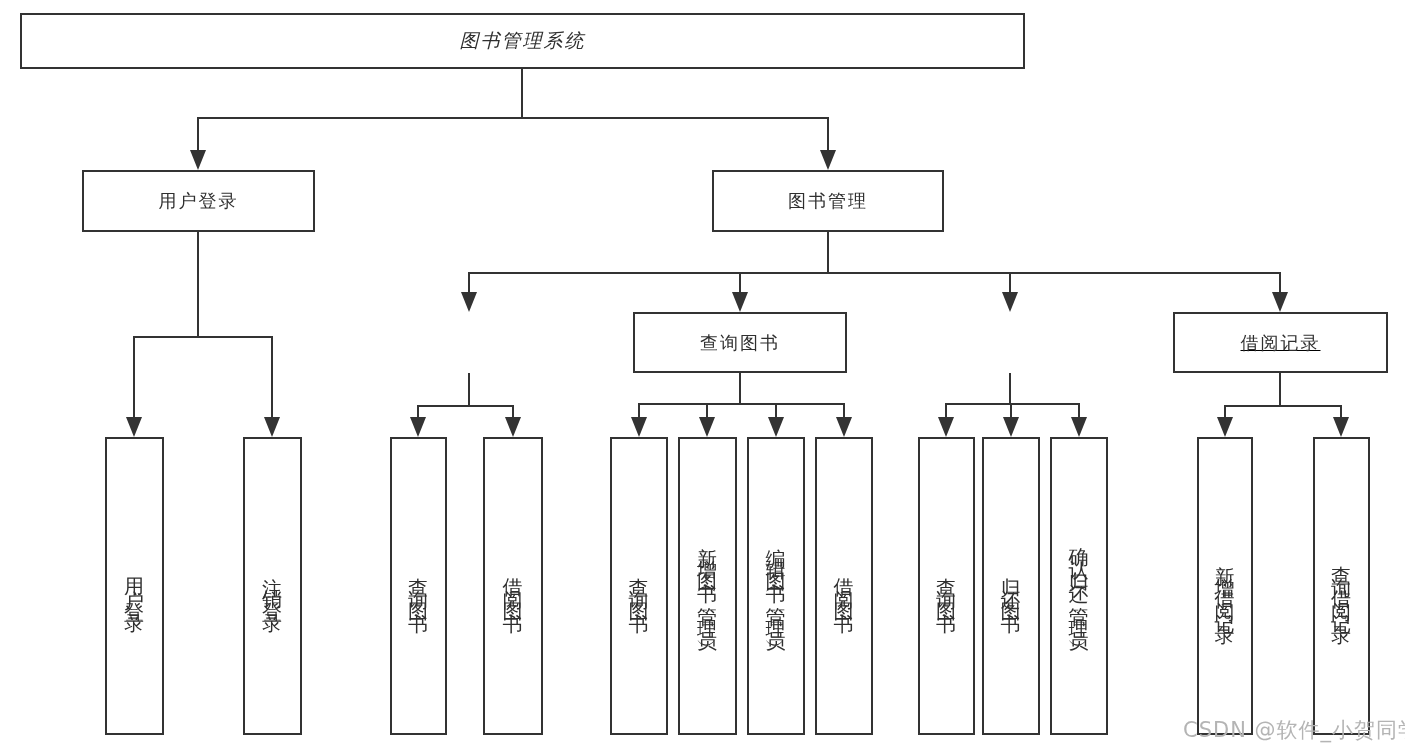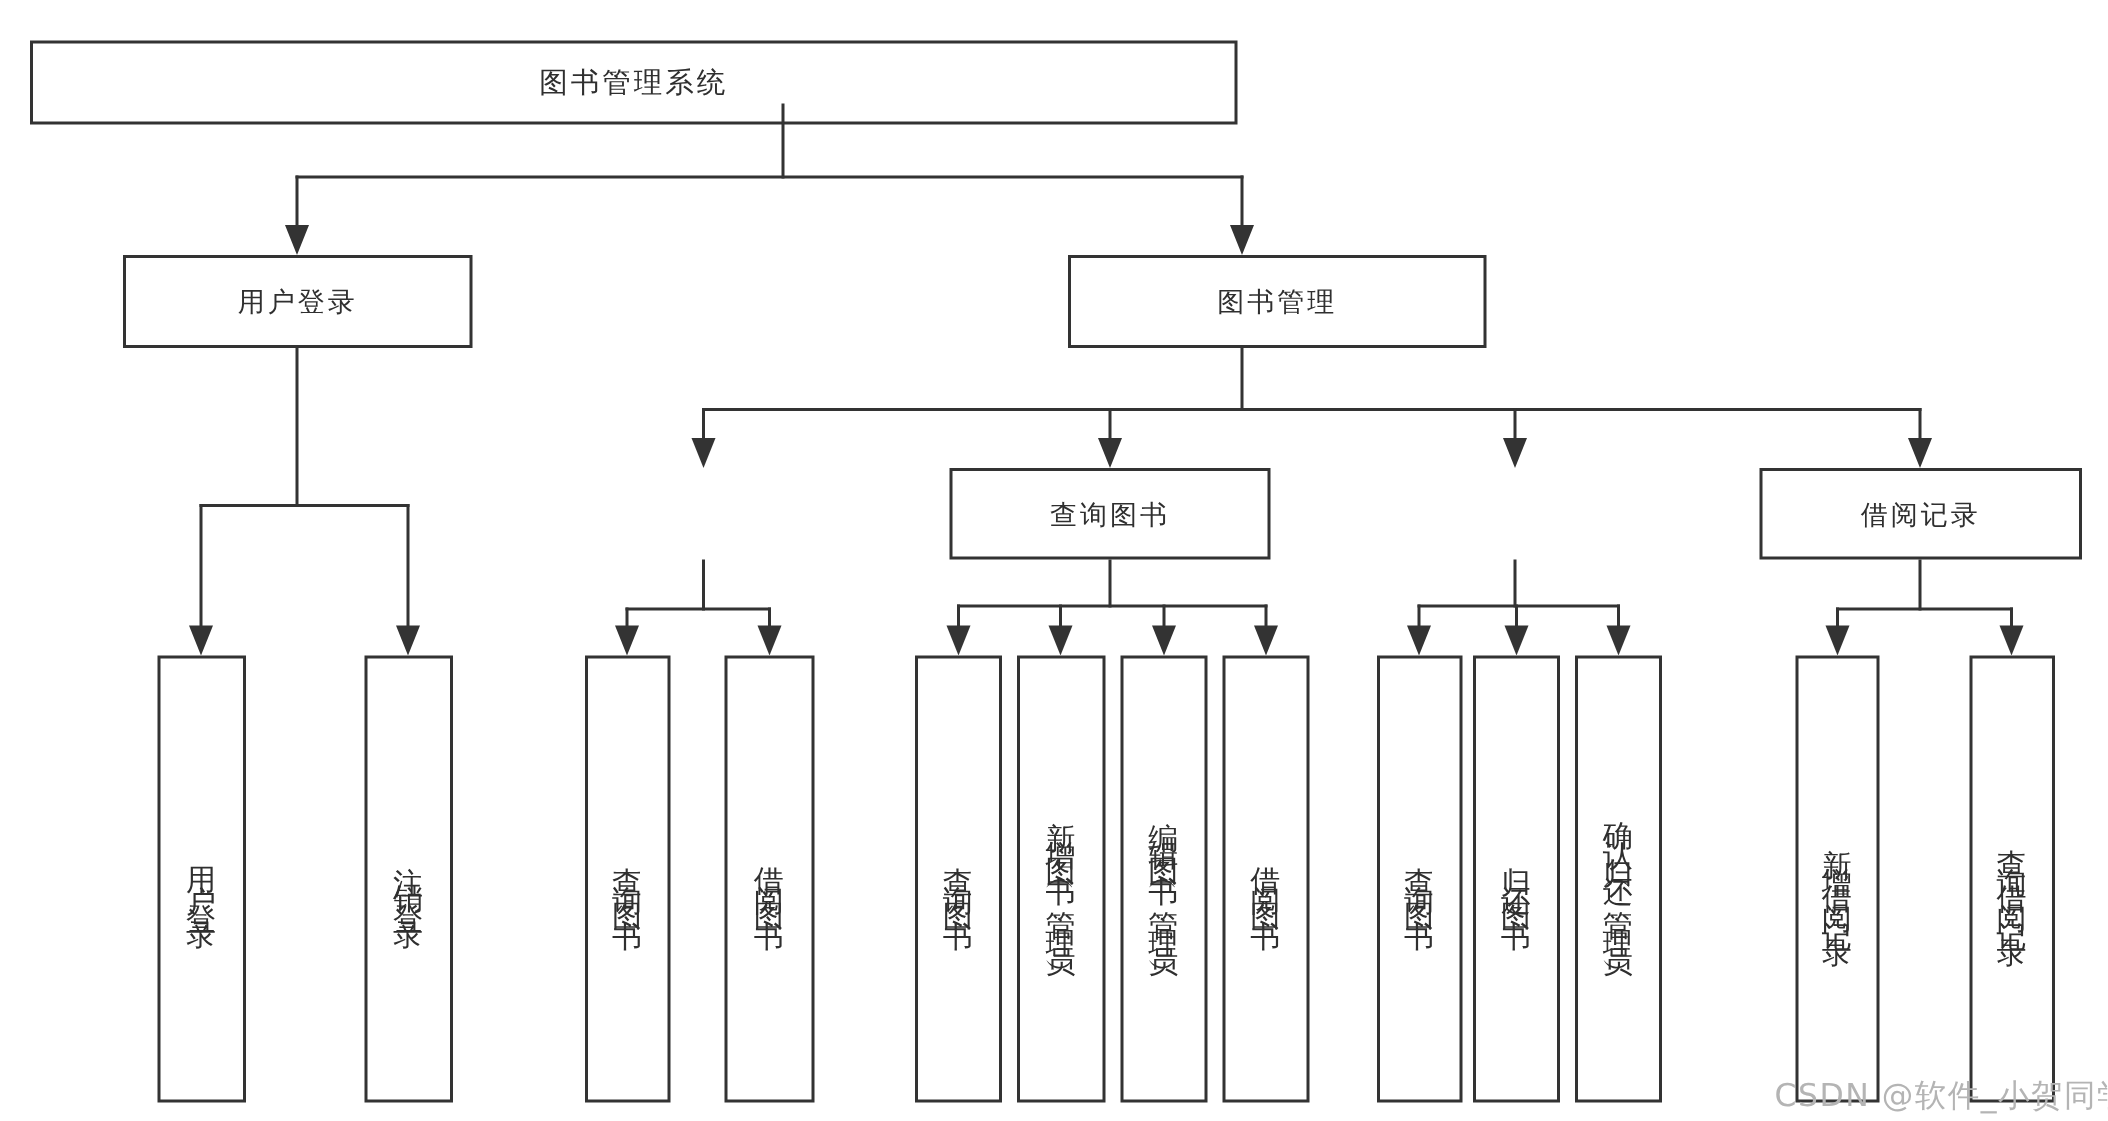--- a/index.html
+++ b/index.html
@@ -53,35 +53,35 @@
     letter-spacing: 1px;
     z-index: 10;
     white-space: nowrap;
   }
 </style>
 </head>
 <body>
 
 <div class="stage">
 
-  <div class="box root" style="left:20px; top:27px; width:805px; height:56px;">
+  <div class="box root" style="left:20px; top:13px; width:1005px; height:56px;font-style:italic;">
     <span class="hlabel">图书管理系统</span>
   </div>
 
   <div class="line" style="left:521px; top:69px; width:2px; height:50px;"></div>
   <div class="line" style="left:197px; top:117px; width:632px; height:2px;"></div>
   <div class="line" style="left:197px; top:117px; width:2px; height:40px;"></div>
   <div class="arrow" style="left:190px; top:150px;"></div>
   <div class="line" style="left:827px; top:117px; width:2px; height:40px;"></div>
   <div class="arrow" style="left:820px; top:150px;"></div>
 
   <div class="box" style="left:82px; top:170px; width:233px; height:62px;">
     <span class="hlabel">用户登录</span>
   </div>
-  <div class="box" style="left:712px; top:170px; width:279px; height:62px;">
+  <div class="box" style="left:712px; top:170px; width:232px; height:62px;">
     <span class="hlabel">图书管理</span>
   </div>
 
   <div class="line" style="left:197px; top:232px; width:2px; height:106px;"></div>
   <div class="line" style="left:133px; top:336px; width:140px; height:2px;"></div>
   <div class="line" style="left:133px; top:336px; width:2px; height:85px;"></div>
   <div class="arrow" style="left:126px; top:417px;"></div>
   <div class="line" style="left:271px; top:336px; width:2px; height:85px;"></div>
   <div class="arrow" style="left:264px; top:417px;"></div>
 
@@ -92,21 +92,21 @@
   <div class="line" style="left:739px; top:272px; width:2px; height:24px;"></div>
   <div class="arrow" style="left:732px; top:292px;"></div>
   <div class="line" style="left:1009px; top:272px; width:2px; height:24px;"></div>
   <div class="arrow" style="left:1002px; top:292px;"></div>
   <div class="line" style="left:1279px; top:272px; width:2px; height:24px;"></div>
   <div class="arrow" style="left:1272px; top:292px;"></div>
 
   <div class="box" style="left:633px; top:312px; width:214px; height:61px;">
     <span class="hlabel">查询图书</span>
   </div>
-  <div class="box" style="left:1173px; top:312px; width:215px; height:61px;">
+  <div class="box" style="left:1173px; top:312px; width:215px; height:61px;text-decoration:underline;">
     <span class="hlabel">借阅记录</span>
   </div>
 
   <div class="line" style="left:468px; top:373px; width:2px; height:34px;"></div>
   <div class="line" style="left:417px; top:405px; width:97px; height:2px;"></div>
   <div class="line" style="left:417px; top:405px; width:2px; height:16px;"></div>
   <div class="arrow" style="left:410px; top:417px;"></div>
   <div class="line" style="left:512px; top:405px; width:2px; height:16px;"></div>
   <div class="arrow" style="left:505px; top:417px;"></div>
 

